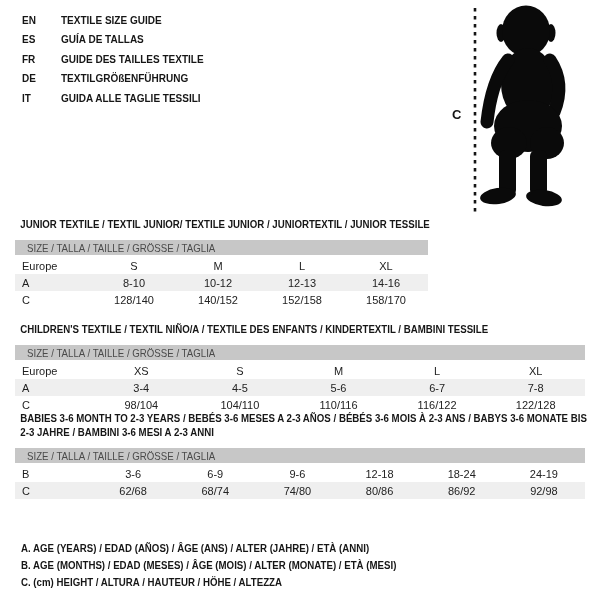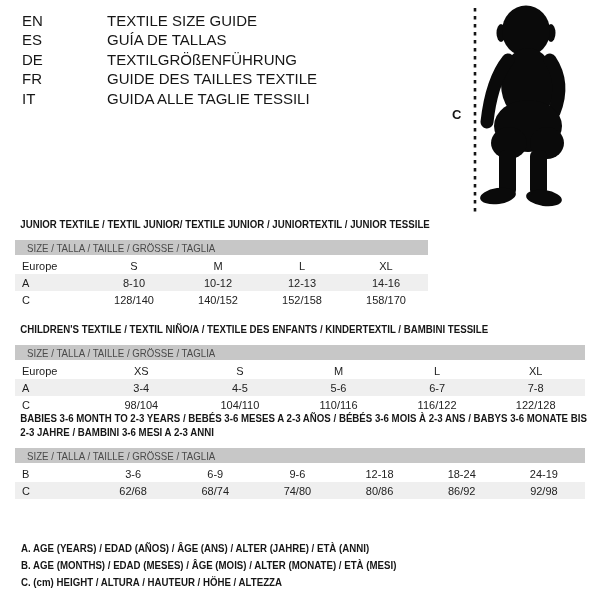--- a/index.html
+++ b/index.html
@@ -4,21 +4,21 @@
 <style>
   html,body{margin:0;padding:0;}
   body{
     width:600px;height:600px;position:relative;background:#ffffff;
     font-family:"Liberation Sans", sans-serif;color:#1d1d1d;overflow:hidden;
   }
   .cond{transform:scaleX(0.88);transform-origin:0 0;display:block;}
 
   
   .lang{position:absolute;left:22px;top:11px;}
-  .lang-row{display:flex;line-height:19.4px;font-weight:normal;font-size:15px;color:#161616;gap:46px;}
+  .lang-row{display:flex;line-height:19.4px;font-weight:bold;font-size:10px;color:#161616;}
   .lang-code{width:39px;flex:0 0 39px;}
   .lang-label{white-space:nowrap;}
 
   
   .figure{position:absolute;left:438px;top:0;width:162px;height:215px;}
 
   
   .sec{position:absolute;left:15px;}
   .sec1{top:217px;width:413px;}
   .sec2{top:322px;width:570px;}
@@ -44,26 +44,26 @@
 <div class="lang">
   <div class="lang-row">
     <span class="lang-code">EN</span>
     <span class="lang-label">TEXTILE SIZE GUIDE</span>
   </div>
   <div class="lang-row">
     <span class="lang-code">ES</span>
     <span class="lang-label">GUÍA DE TALLAS</span>
   </div>
   <div class="lang-row">
+    <span class="lang-code">FR</span>
+    <span class="lang-label">GUIDE DES TAILLES TEXTILE</span>
+  </div>
+  <div class="lang-row">
     <span class="lang-code">DE</span>
     <span class="lang-label">TEXTILGRÖßENFÜHRUNG</span>
-  </div>
-  <div class="lang-row">
-    <span class="lang-code">FR</span>
-    <span class="lang-label">GUIDE DES TAILLES TEXTILE</span>
   </div>
   <div class="lang-row">
     <span class="lang-code">IT</span>
     <span class="lang-label">GUIDA ALLE TAGLIE TESSILI</span>
   </div>
 </div>
 
 <div class="figure">
   <svg width="162" height="215" viewBox="0 0 162 215" xmlns="http://www.w3.org/2000/svg">
     <line x1="37" y1="8" x2="37" y2="212" stroke="#151515" stroke-width="2.6" stroke-dasharray="3.5,4.5"></line>

